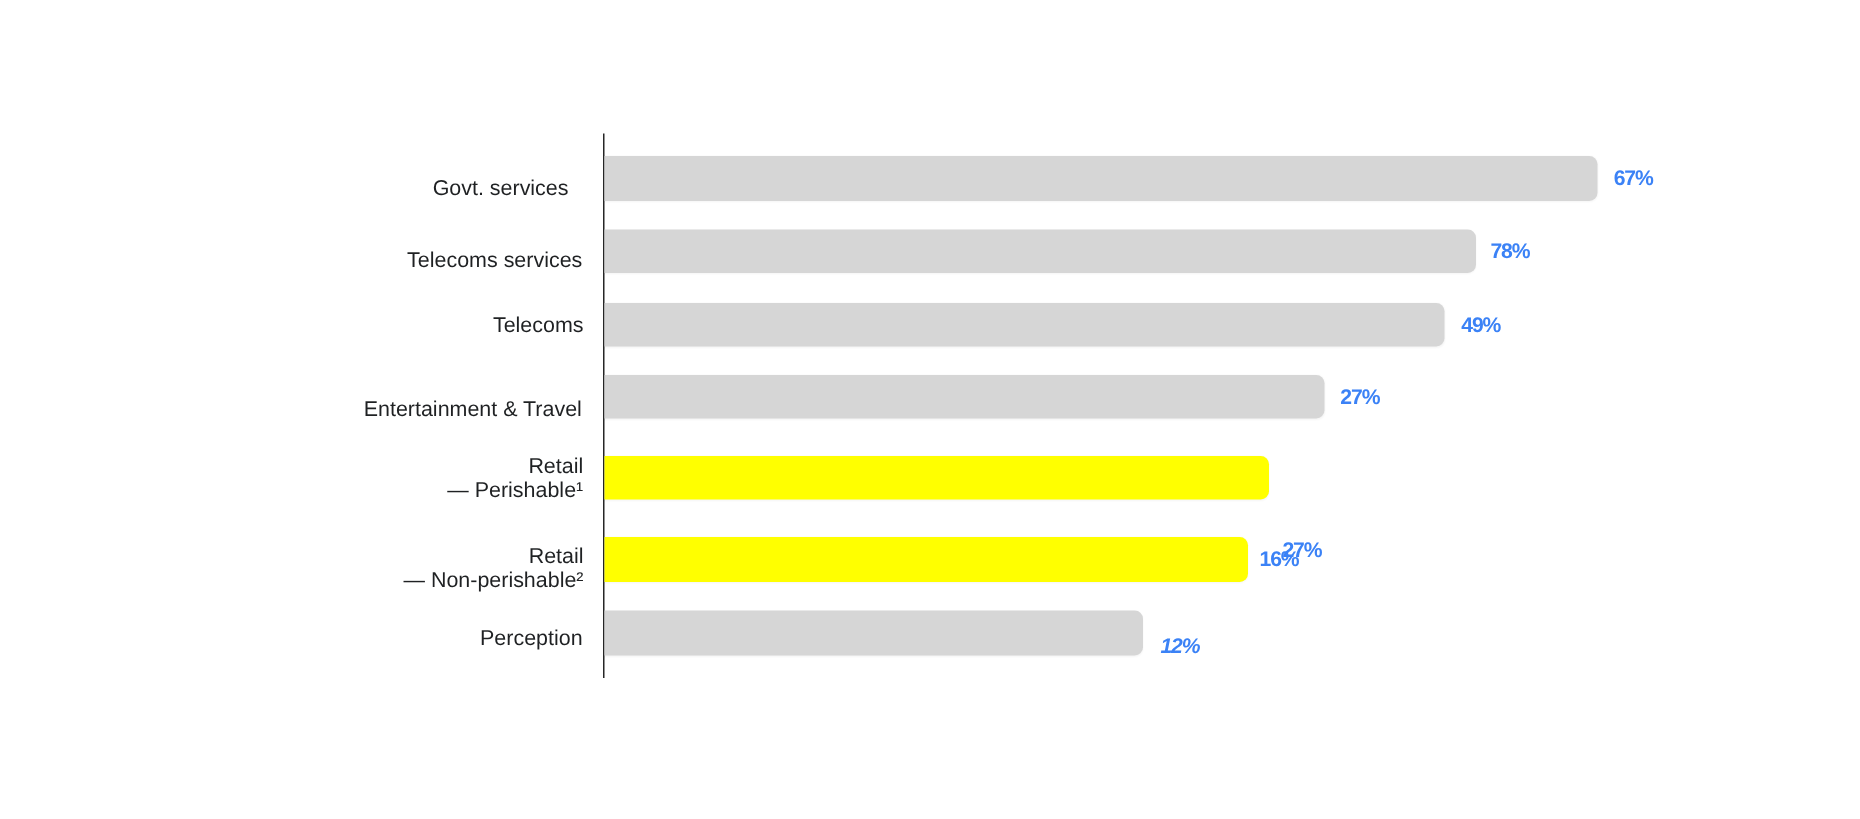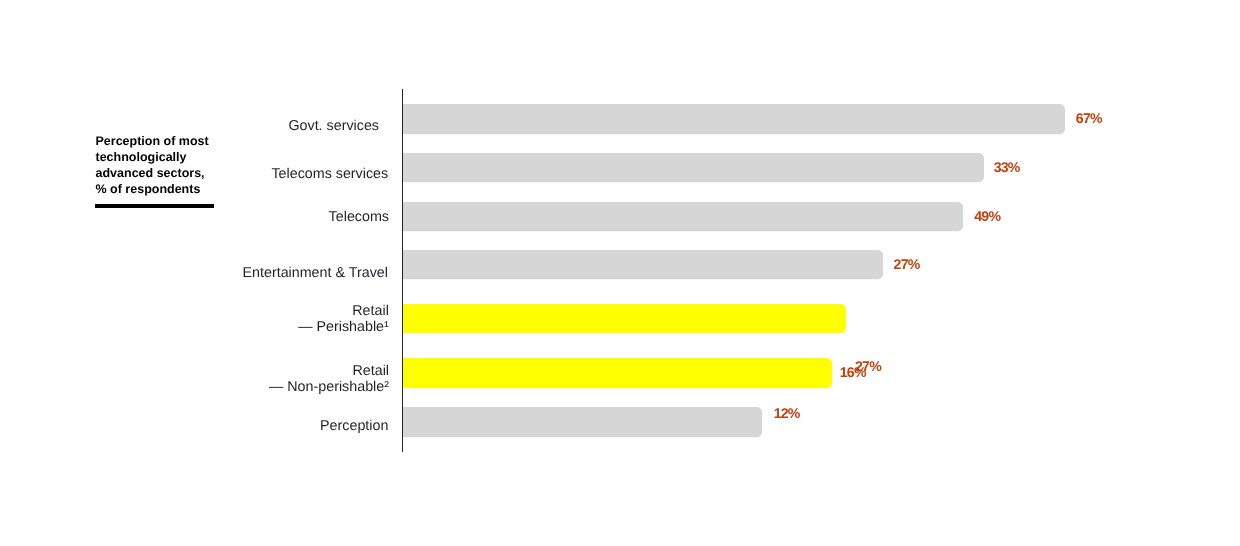--- a/index.html
+++ b/index.html
@@ -69,54 +69,45 @@
     box-shadow: 0 0.6px 1.4px rgba(0,0,0,0.045);
   }
   .bar.hl { background: #ffff00; }
 
   .val {
     position: absolute;
     font-size: 14.1px;
     font-weight: bold;
     line-height: 14px;
     letter-spacing: -0.75px;
-    color: #c2410c;
+    color: #3b82f6;
     white-space: nowrap;
   }
 
   .cat-line { white-space: nowrap; }
   .sup { font-size: 1em; vertical-align: baseline; line-height: inherit; }
 </style>
 </head>
 <body>
 
 <div class="page">
 
-  <div class="title-block">
-    <div class="title-text">
-      <div class="title-line">Perception of most</div>
-      <div class="title-line">technologically</div>
-      <div class="title-line">advanced sectors,</div>
-      <div class="title-line">% of respondents</div>
-    </div>
-    <div class="title-rule"></div>
-  </div>
 
   <div class="chart">
     <div class="axis"></div>
     <div id="rows">
         <div class="row">
           <div class="cat-label" style="right: 861px; top: 117.8px;">Govt. services</div>
           <div class="bar" style="top: 103.9px; height: 29.8px; width: 662.045px;"></div>
           <div class="val" style="left: 1075.84px; top: 111.2px;">67%</div>
         </div>
         <div class="row">
           <div class="cat-label" style="right: 851.8px; top: 166.1px;">Telecoms services</div>
           <div class="bar" style="top: 152.6px; height: 29.8px; width: 580.829px;"></div>
-          <div class="val" style="left: 993.629px; top: 159.9px;">33%</div>
+          <div class="val" style="left: 993.629px; top: 159.9px;">78%</div>
         </div>
         <div class="row">
           <div class="cat-label" style="right: 851px; top: 208.8px; margin-left: 20px;">Telecoms</div>
           <div class="bar" style="top: 201.5px; height: 29.8px; width: 560.306px;"></div>
           <div class="val" style="left: 974.206px; top: 208.8px;">49%</div>
         </div>
         <div class="row">
           <div class="cat-label" style="right: 852.1px; top: 264.5px;">Entertainment &amp; Travel</div>
           <div class="bar" style="top: 249.6px; height: 29.8px; width: 480.19px;"></div>
           <div class="val" style="left: 893.59px; top: 256.9px;">27%</div>
@@ -127,18 +118,18 @@
           <div class="val" style="left: 854.969px; top: 311px; margin-top: 48px;">27%</div>
         </div>
         <div class="row">
           <div class="cat-label" style="right: 851px; top: 362.8px;"><div class="cat-line">Retail</div><div class="cat-line">— Non-perishable<span class="sup">²</span></div></div>
           <div class="bar hl" style="top: 357.9px; height: 29.8px; width: 428.646px;"></div>
           <div class="val" style="left: 839.746px; top: 365.2px;">16%</div>
         </div>
         <div class="row">
           <div class="cat-label" style="right: 851.6px; top: 417.8px;">Perception</div>
           <div class="bar" style="top: 406.9px; height: 29.8px; width: 359.253px;"></div>
-          <div class="val" style="left: 773.653px; top: 406px;">12%</div>
+          <div class="val" style="left: 773.653px; top: 423px; font-style: italic;">12%</div>
         </div>
       </div>
   </div>
 
 </div>
 
 </body></html>

